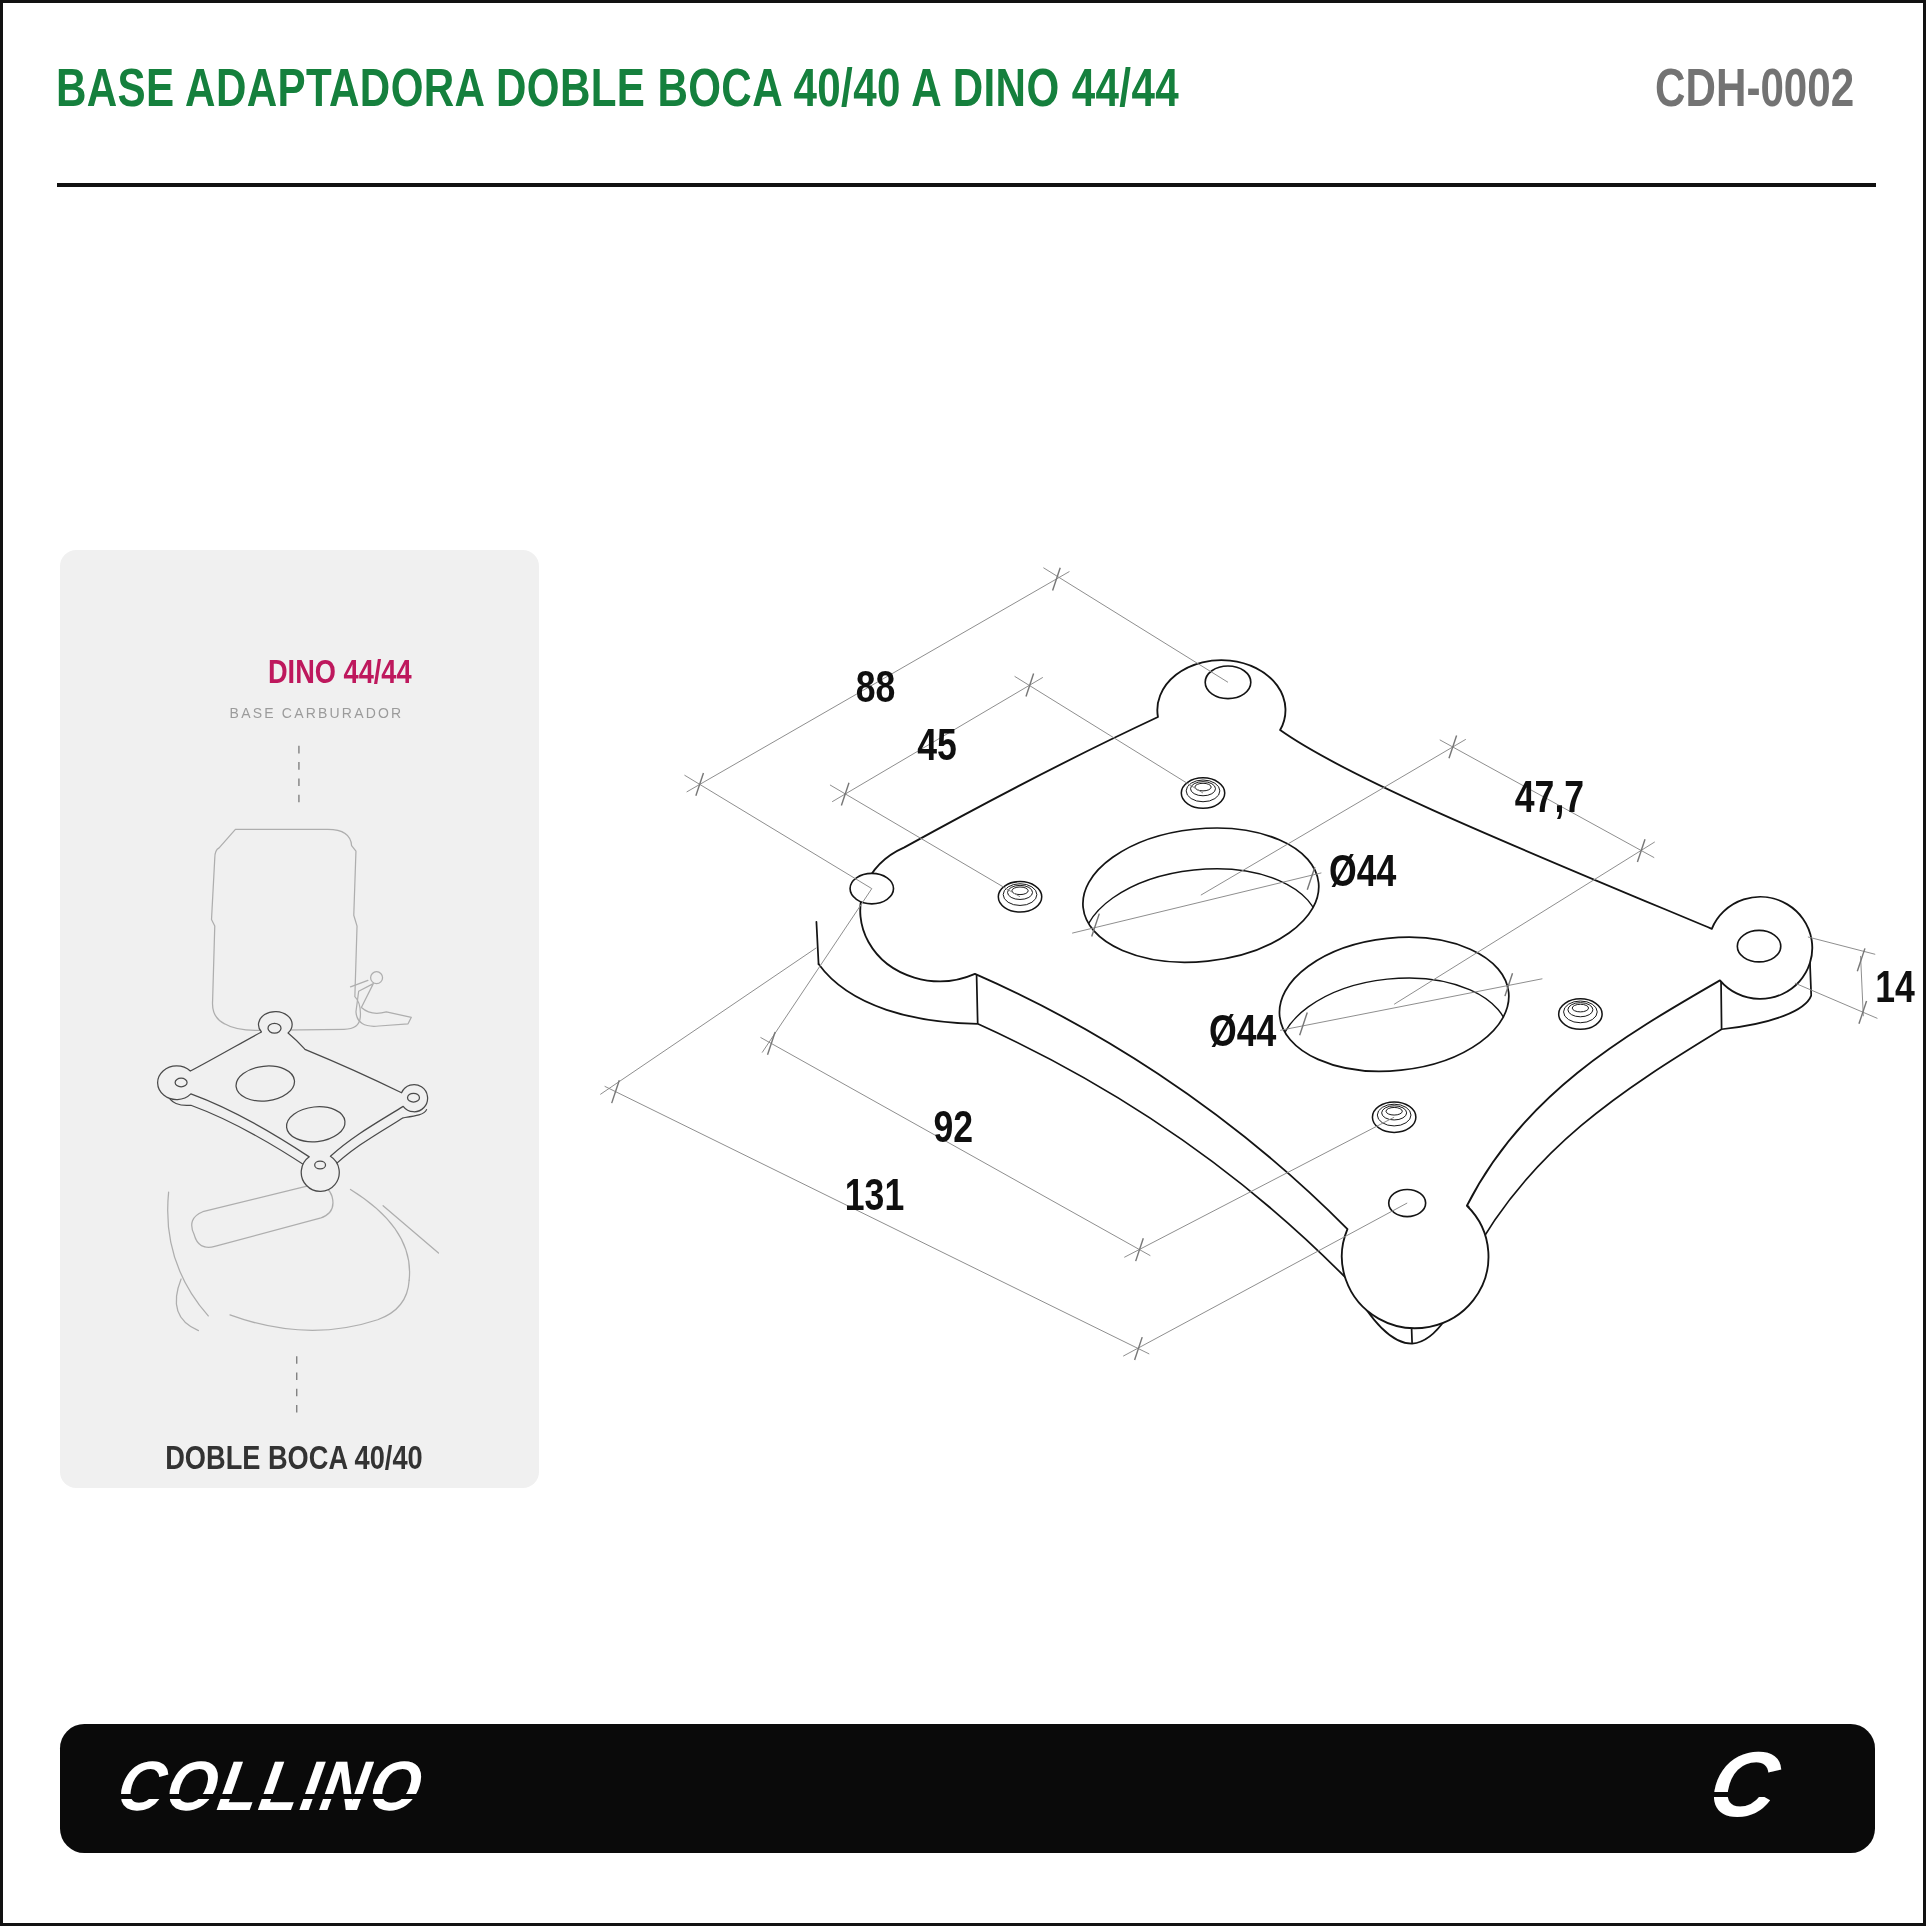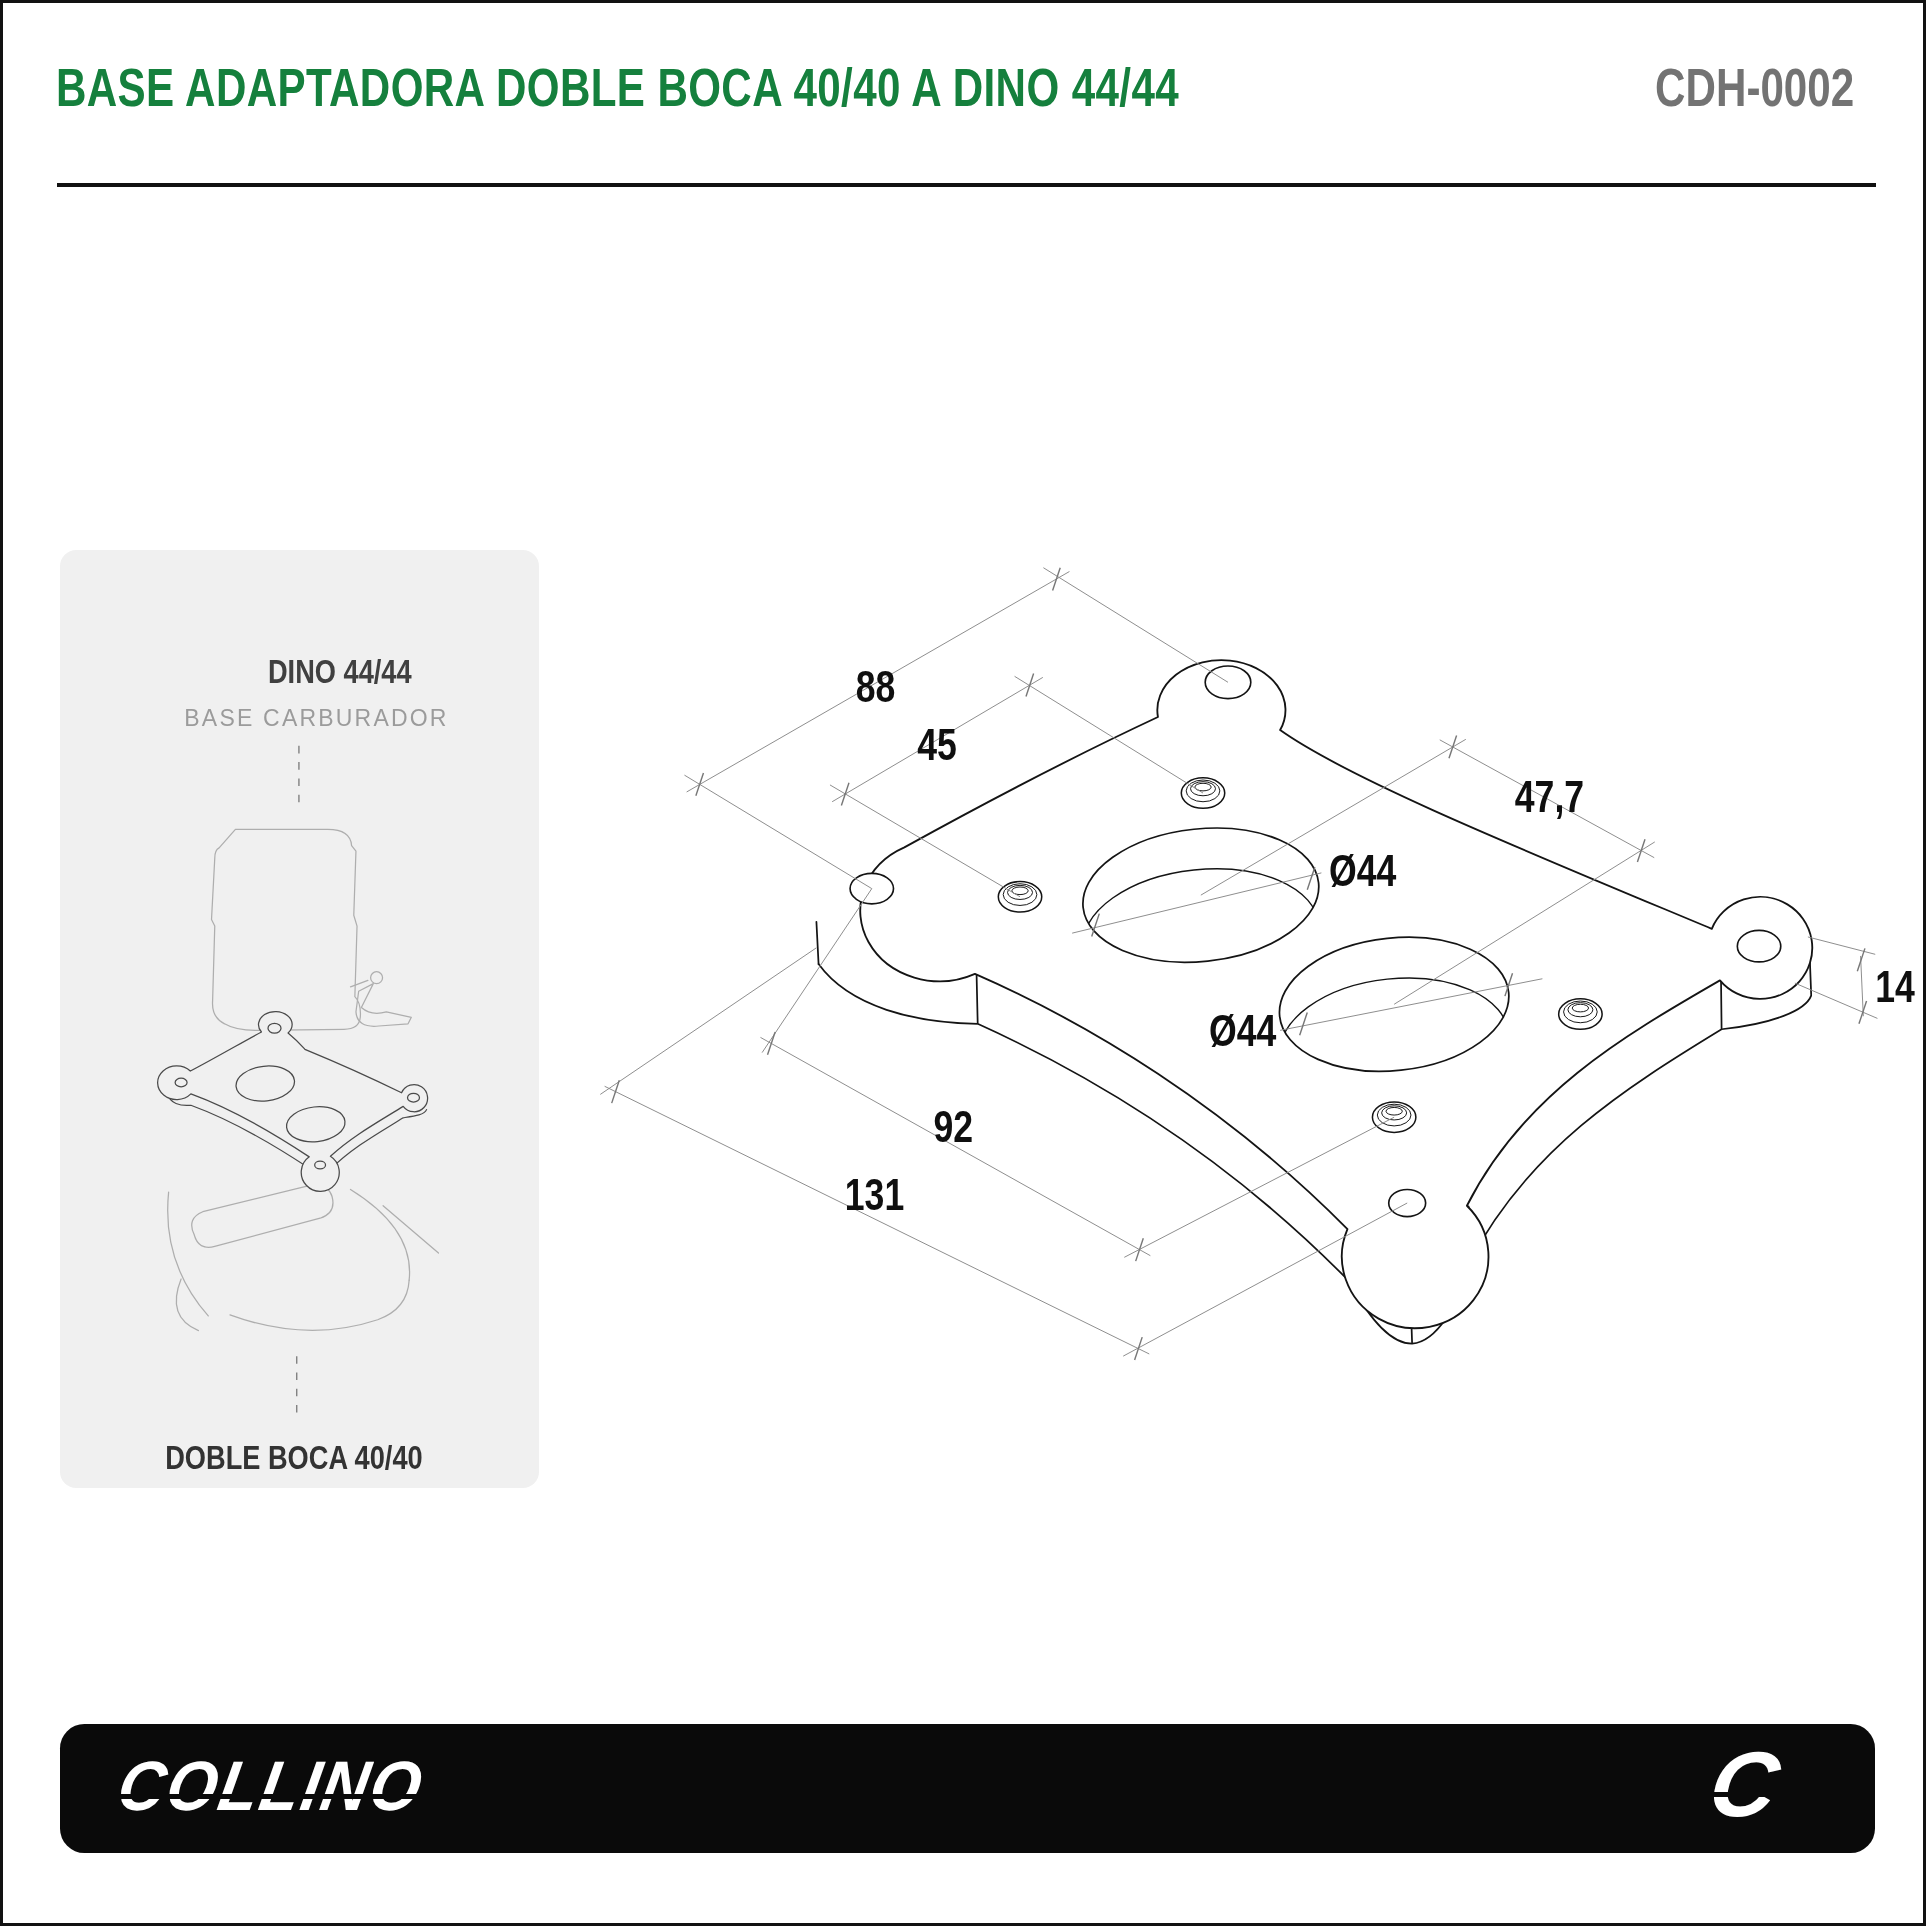--- a/index.html
+++ b/index.html
@@ -14,22 +14,22 @@
   .condR{display:inline-block;transform:scaleX(0.78);transform-origin:100% 50%;}
   .condC{display:inline-block;transform:scaleX(0.80);transform-origin:50% 50%;}
   .code{right:69px;top:53px;font-size:54px;font-weight:700;color:#737373;white-space:nowrap;}
   .rule{left:54px;top:180px;width:1819px;height:4.3px;background:#111;}
   
   .spacers{left:87px;top:331px;font-size:93px;font-weight:700;color:#3a3a3a;
            letter-spacing:16.3px;white-space:nowrap;}
   
   .panel{left:57px;top:547px;width:479px;height:938px;background:#f0f0f0;border-radius:16.3px;}
   .panel-title{left:57px;top:649px;width:560px;text-align:center;font-size:34px;
-               font-weight:700;color:#404040;white-space:nowrap;}
-  .panel-sub{left:57px;top:702px;width:513px;text-align:center;font-size:23px;
+               font-weight:700;color:#be185d;white-space:nowrap;}
+  .panel-sub{left:57px;top:702px;width:513px;text-align:center;font-size:14px;
              font-weight:400;color:#9b9b9b;letter-spacing:2.2px;white-space:nowrap;}
   .panel-bottom{left:57px;top:1435px;width:467px;text-align:center;font-size:34px;
                 font-weight:700;color:#333;white-space:nowrap;}
   
   svg{position:absolute;left:0;top:0;}
   .outline{fill:#ffffff;stroke:#141414;stroke-width:3.4;stroke-linejoin:round;}
   .outline2{fill:none;stroke:#141414;stroke-width:3.2;stroke-linejoin:round;stroke-linecap:round;}
   .holeE{fill:#ffffff;stroke:#141414;stroke-width:3;}
   .boreE{fill:#ffffff;stroke:#141414;stroke-width:3.2;}
   .depth{fill:none;stroke:#141414;stroke-width:2.6;}

